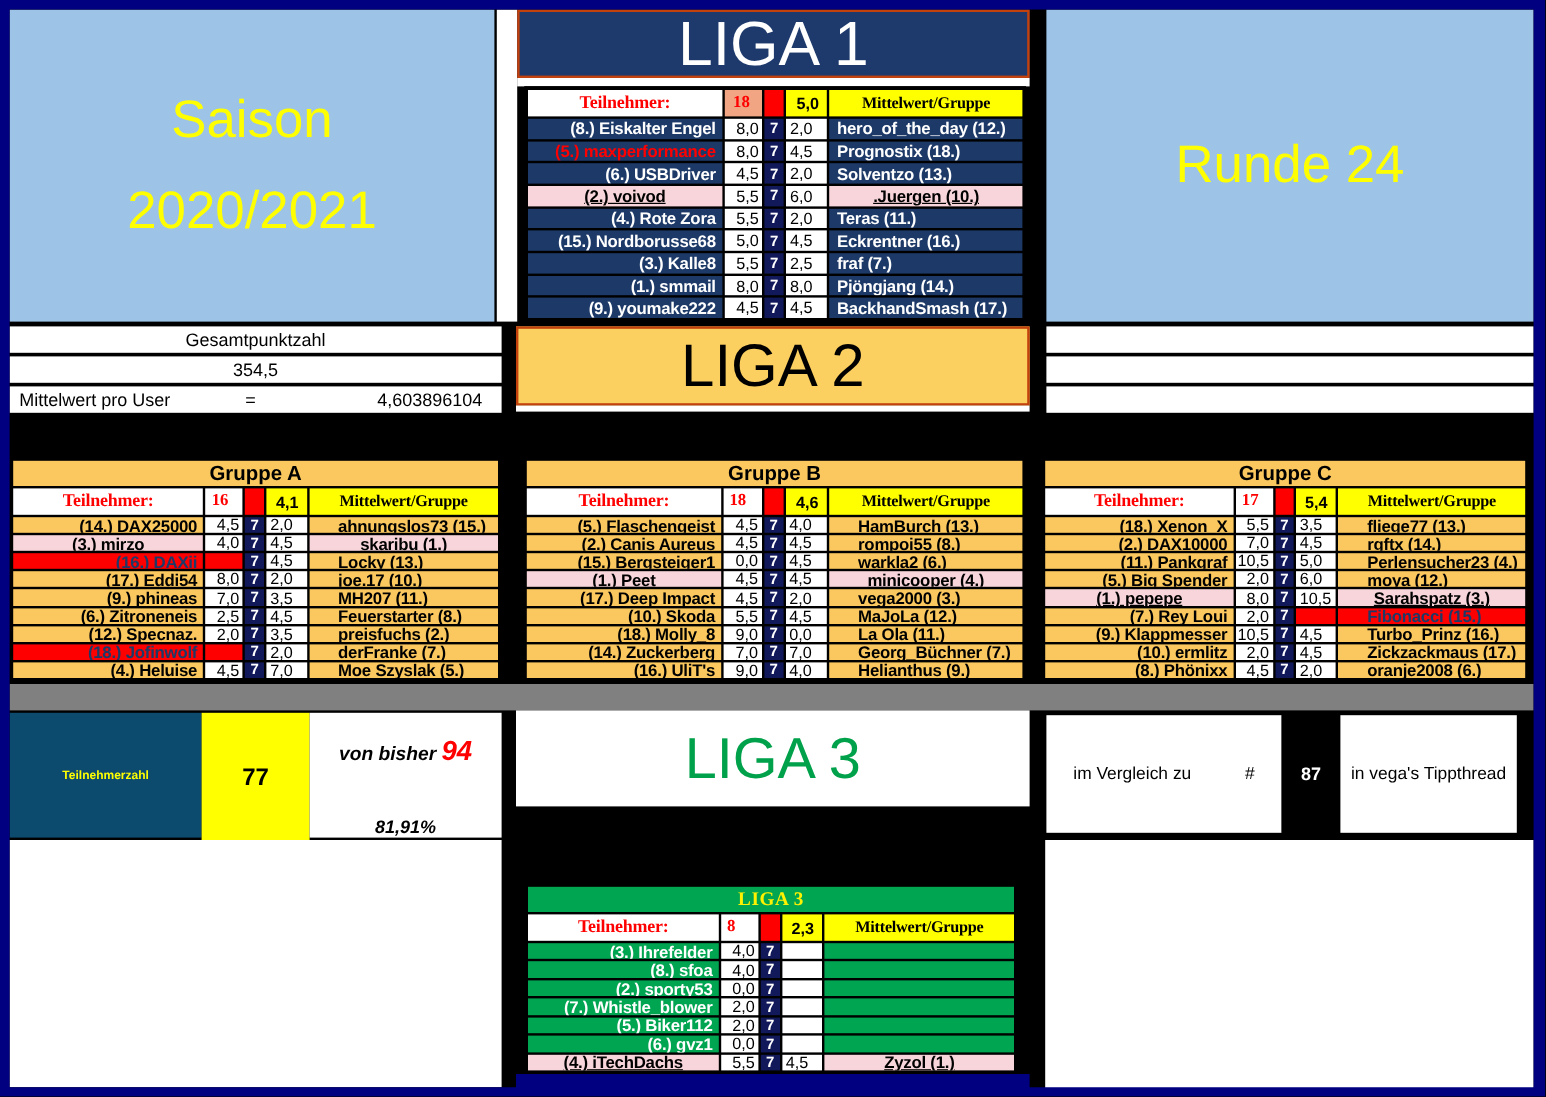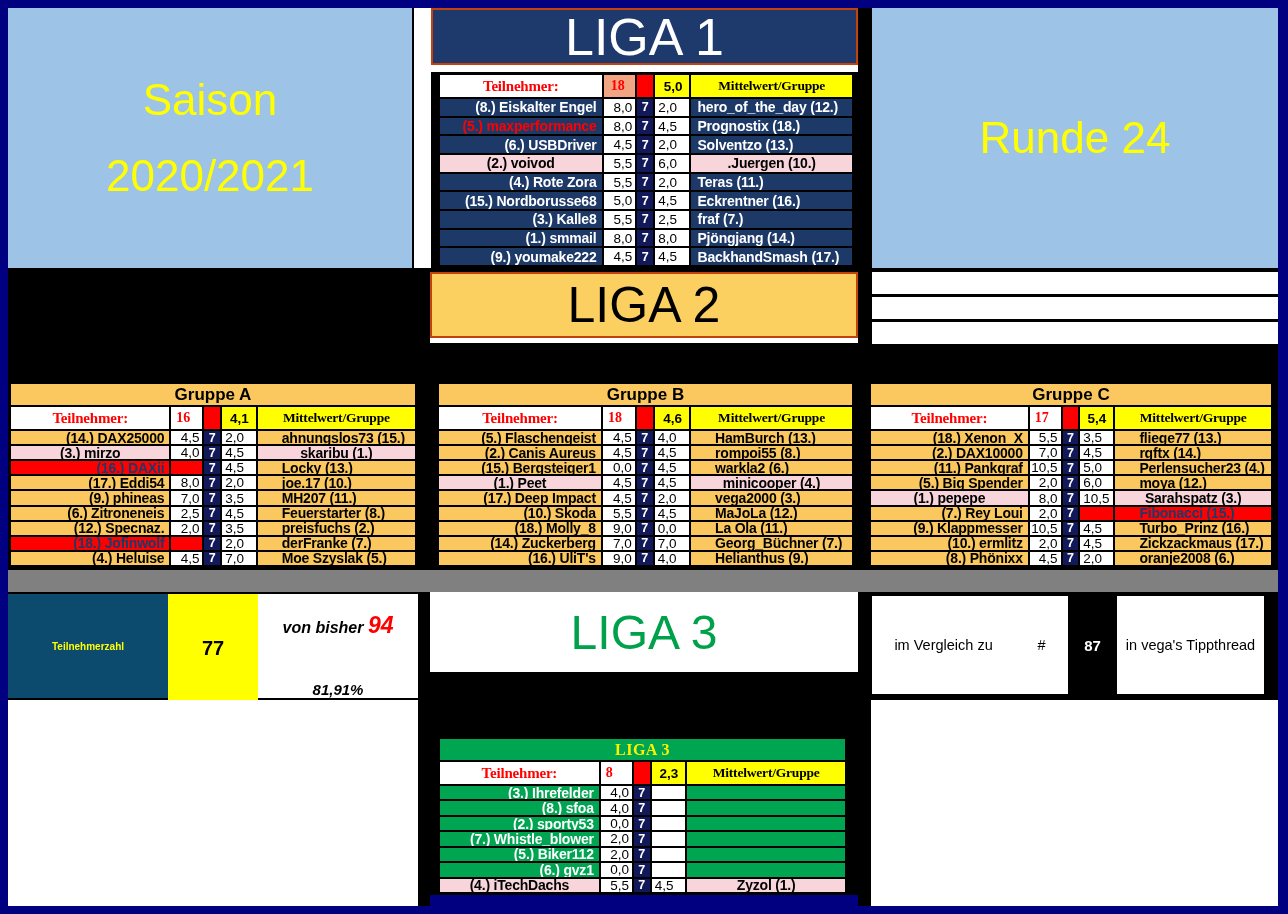--- a/index.html
+++ b/index.html
@@ -43,21 +43,21 @@
   .s1{flex:0 0 7.7%;background:#fff;color:#000;font-size:13.5px;justify-content:flex-end;padding-right:3px;}
   .s2{flex:0 0 8.3%;background:#fff;color:#000;font-size:13.5px;justify-content:flex-start;padding-left:3px;}
   .sep{flex:0 0 3.9%;background:#12195A;color:#fff;font-weight:700;font-size:12.5px;justify-content:center;}
 
   
   .t-l1 .name{background:#1D3968;color:#fff;}
   .t-l2 .name{background:#FAC85E;color:#000;padding-left:24px;}
   .t-l3 .name{background:#00A551;color:#fff;}
 
   
-  .trow.pink .name{background:#F7D5DA !important;color:#000 !important;justify-content:center;padding:0;}
+  .trow.pink .name{background:#F7D5DA !important;color:#000 !important;justify-content:center;padding:0;text-decoration:underline;}
   .trow.left-red .name.l{background:#FE0000;color:#1D3968;}
   .trow.left-red .s1{background:#FE0000;}
   .trow.right-red .name.r{background:#FE0000;color:#1D3968;}
   .trow.right-red .s2{background:#FE0000;}
   .trow.left-red-text .name.l{color:#FF0000;}
 
   
   .tbl .trow.hdr{flex:0 0 22px;}
   .tbl .trow.hdr .name.l{background:#fff;color:#FF0000;font-family:"Liberation Serif",serif;
        justify-content:center;font-size:15px;padding:0;}
@@ -174,20 +174,29 @@
         <div class="c sep">7</div>
         <div class="c s2">4,5</div>
         <div class="c name r">BackhandSmash (17.)</div>
       </div>
     </div>
 
   <div class="abs blue-box" style="left:872px;top:8px;width:406px;height:260px;">
     <div class="ln">Runde 24</div>
   </div>
 
+  <div class="abs sumcol" style="left:8px;top:272px;width:410px;height:72px;">
+    <div class="sumrow">Gesamtpunktzahl</div>
+    <div class="sumrow">354,5</div>
+    <div class="sumrow grid">
+      <span class="lab">Mittelwert pro User</span>
+      <span class="eq">=</span>
+      <span class="val">4,603896104</span>
+    </div>
+  </div>
 
   <div class="abs banner banner-l2" style="left:430px;top:272px;width:428px;height:66px;">
     <span>LIGA 2</span>
   </div>
   <div class="abs wstrip" style="left:430px;top:338px;width:428px;height:5px;"></div>
 
   <div class="abs sumcol" style="left:872px;top:272px;width:406px;height:72px;">
     <div class="sumrow"></div>
     <div class="sumrow"></div>
     <div class="sumrow"></div>

